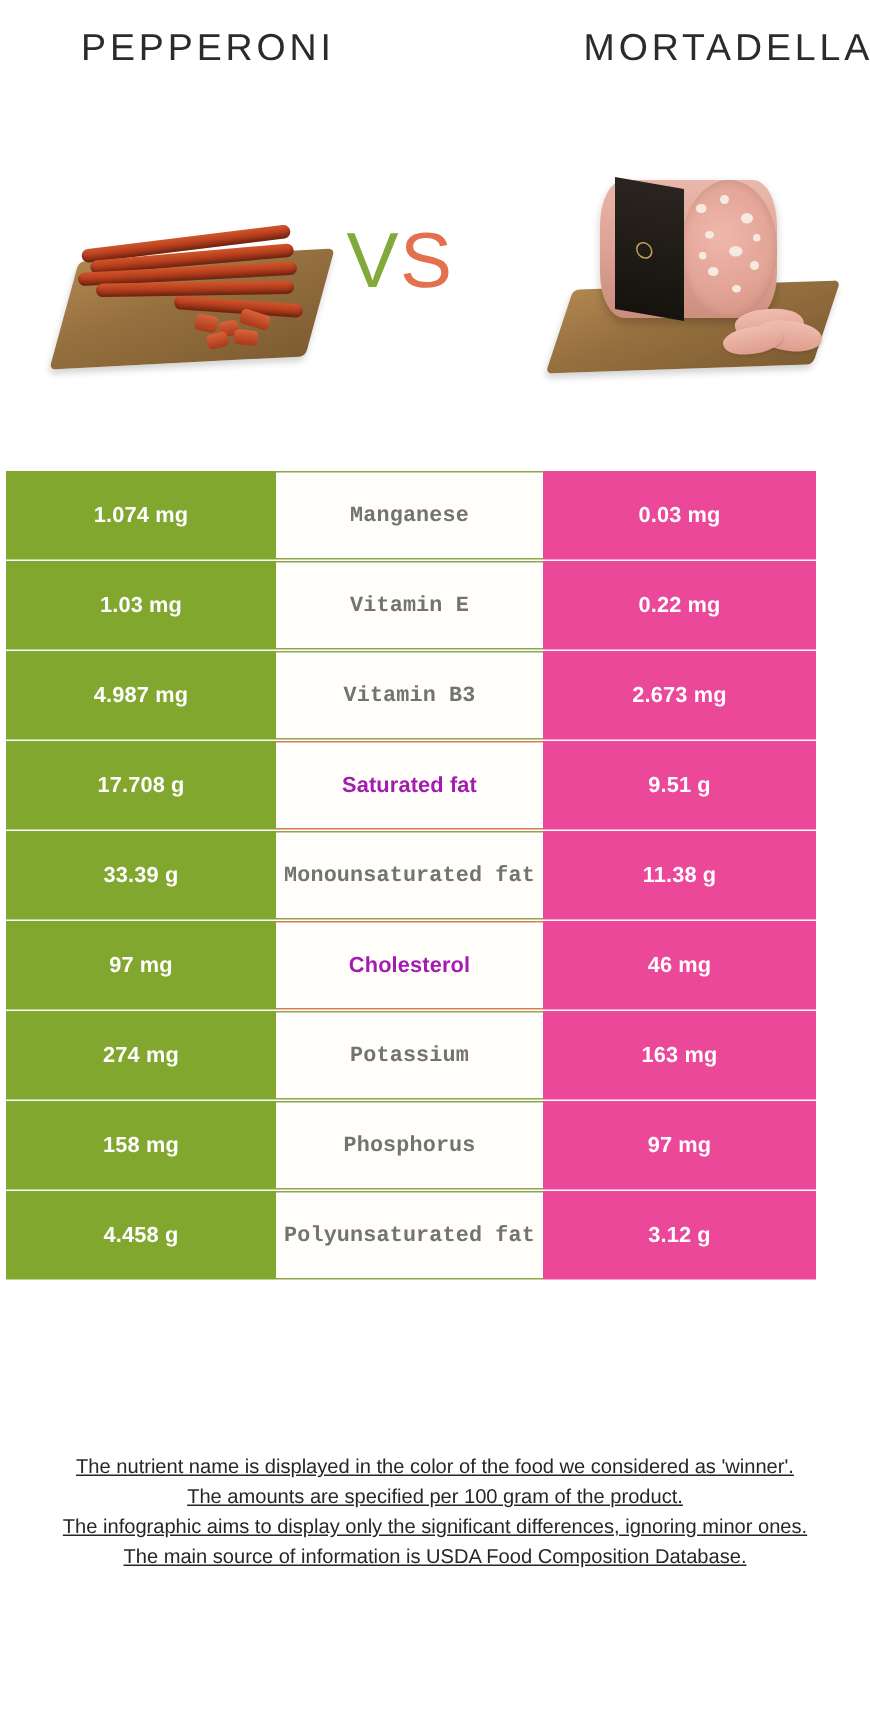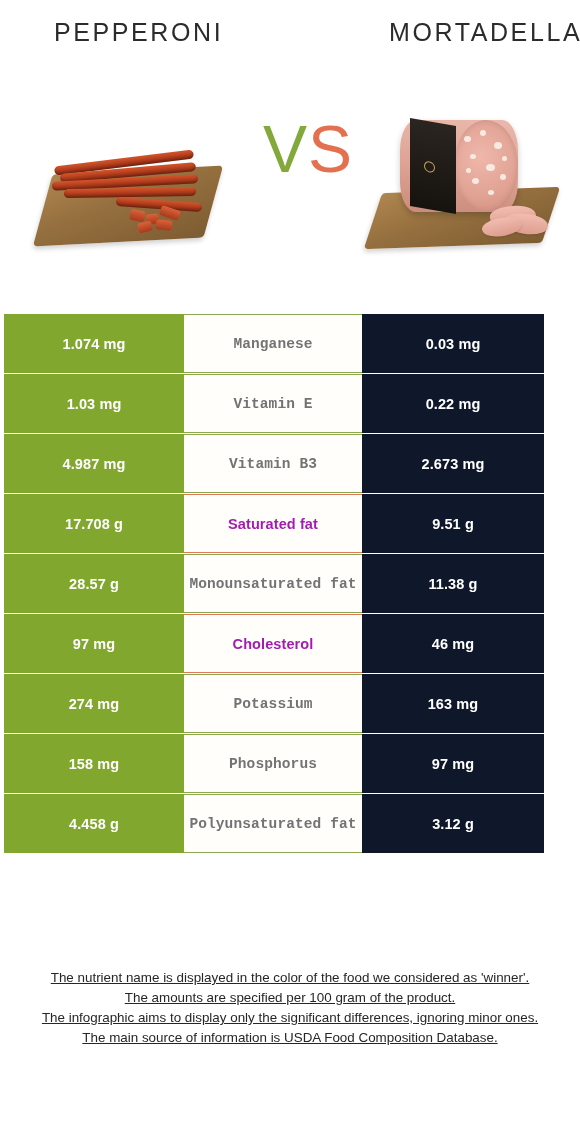--- a/index.html
+++ b/index.html
@@ -45,27 +45,26 @@
     position: absolute;
     top: 96px;
     left: 0;
     width: 580px;
     height: 170px;
   }
 
   .vs {
     position: absolute;
     left: 231px;
-    top: 20px;
-    font-size: 66px;
+    top: 52px;
+    font-size: 52px;
     font-weight: 400;
     letter-spacing: 1px;
     line-height: 1;
     white-space: nowrap;
-    margin-left: 32px;
   }
   .vs .v { color: #82a93a; }
   .vs .s { color: #e3714f; }
 
   
   .prod { position: absolute; }
   .prod-left  { left: 30px;  top: 18px;  width: 190px; height: 140px; }
   .prod-right { left: 370px; top: 6px;   width: 190px; height: 152px; }
 
   .board {
@@ -184,21 +183,21 @@
   .cell-mid {
     width: 178px;
     background: #fffefb;
     font-weight: 700;
     font-size: 14.5px;
     border-top: 1px solid transparent;
     border-bottom: 1px solid transparent;
   }
   .cell-right {
     width: 182px;
-    background: #0f172a;
+    background: #ec4899;
     color: #ffffff;
   }
   .row.win-green .cell-mid {
     color: #737373;
     border-top-color: #8ba84e;
     border-bottom-color: #8ba84e;
     font-family: Liberation Mono, monospace;
   }
   .row.win-red .cell-mid {
     color: #a21caf;
@@ -290,21 +289,21 @@
         <div class="cell cell-left">4.987 mg</div>
         <div class="cell cell-mid">Vitamin B3</div>
         <div class="cell cell-right">2.673 mg</div>
       </div>
       <div class="row win-red">
         <div class="cell cell-left">17.708 g</div>
         <div class="cell cell-mid">Saturated fat</div>
         <div class="cell cell-right">9.51 g</div>
       </div>
       <div class="row win-green">
-        <div class="cell cell-left">28.57 g</div>
+        <div class="cell cell-left">33.39 g</div>
         <div class="cell cell-mid">Monounsaturated fat</div>
         <div class="cell cell-right">11.38 g</div>
       </div>
       <div class="row win-red">
         <div class="cell cell-left">97 mg</div>
         <div class="cell cell-mid">Cholesterol</div>
         <div class="cell cell-right">46 mg</div>
       </div>
       <div class="row win-green">
         <div class="cell cell-left">274 mg</div>

